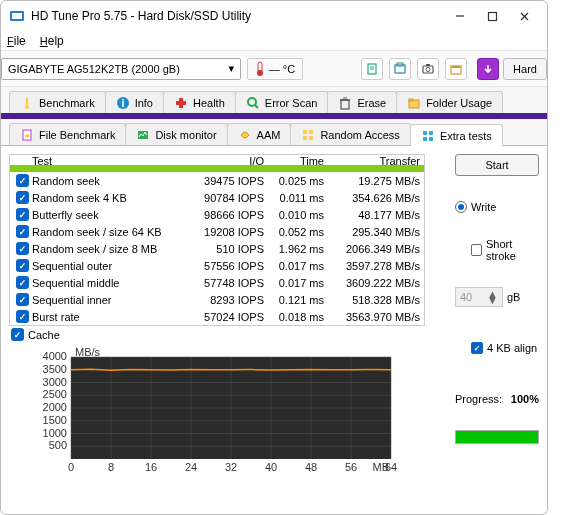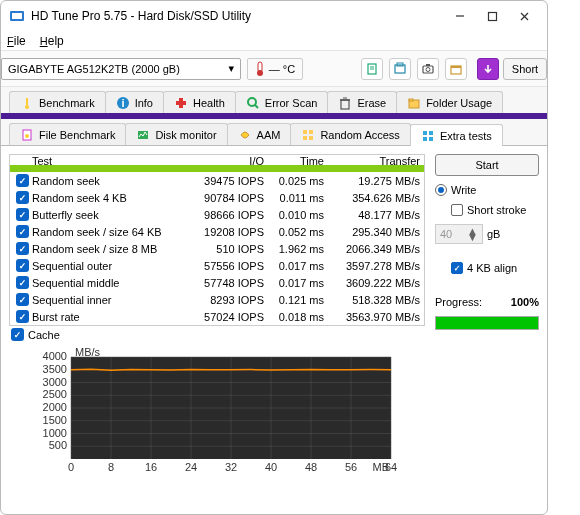--- a/index.html
+++ b/index.html
@@ -29,21 +29,21 @@
   .thead, .trow { display:grid; grid-template-columns: 18px 160px 80px 60px 96px; align-items:center; height:17px; }
   .thead { border-bottom:7px solid #84cc16; font-size:11px; }
   .thead div { padding:0 4px; text-align:right; }
   .thead div:nth-child(2){ text-align:left; }
   .trow div { padding:0 4px; text-align:right; font-size:11px; }
   .trow div:nth-child(2){ text-align:left; }
   .chk { width:13px; height:13px; border-radius:3px; background:#0a64c8; display:flex; align-items:center; justify-content:center; margin-left:2px;}
   .chk::after { content:"✓"; color:#fff; font-size:9px; font-weight:bold; }
   .cache { display:flex; align-items:center; gap:4px; margin-top:2px; }
   .chartwrap { margin-top:6px; display:flex; justify-content:center; }
-  .right { width:110px; display:flex; flex-direction:column; gap:8px; align-items:stretch; }
+  .right { width:110px; display:flex; flex-direction:column; gap:25px; align-items:stretch;margin-left:20px; }
   .startbtn { height:22px; border:1px solid #888; border-radius:3px; background:#f5f5f5; display:flex; align-items:center; justify-content:center; }
   .radiogrp { display:flex; flex-direction:column; gap:2px; }
   .radio { display:flex; align-items:center; gap:4px; }
   .rb { width:12px; height:12px; border:1px solid #666; border-radius:50%; display:inline-flex; align-items:center; justify-content:center;}
   .rb.sel::after { content:""; width:6px; height:6px; border-radius:50%; background:#0a64c8; }
   .chkline { display:flex; align-items:center; gap:4px;padding-left:16px; }
   .chkbox { width:12px; height:12px; border:1px solid #666; border-radius:2px; display:inline-flex; align-items:center; justify-content:center;}
   .chkbox.sel { background:#0a64c8; border-color:#0a64c8; }
   .chkbox.sel::after { content:"✓"; color:#fff; font-size:8px; font-weight:bold;}
   .shortrow { display:flex; align-items:center; gap:4px; }
@@ -127,21 +127,21 @@
             <rect x="2" y="4" width="10" height="2" fill="#c93"></rect>
           </svg>
         </div>
     </div>
     <div class="tbicon" style="background:#a030d0;border-color:#8020b0;margin-left:10px">
         <svg width="12" height="12" viewBox="0 0 12 12">
           <path d="M6 2 L6 8 M3 6 L6 9 L9 6" fill="none" stroke="#fff" stroke-width="1.6"></path>
         </svg>
       </div>
     <div class="exitbtn">
-        <span>Short</span>
+        <span>Hard</span>
       </div>
   </div>
 
   <div class="tabs" id="tabrow1">
       <div class="tab">
         <span class="tabicon">
           <svg width="14" height="14" viewBox="0 0 14 14">
             <circle cx="7" cy="11" r="2" fill="#fc3"></circle>
             <line x1="7" y1="9" x2="7" y2="2" stroke="#fc3" stroke-width="2"></line>
           </svg>

